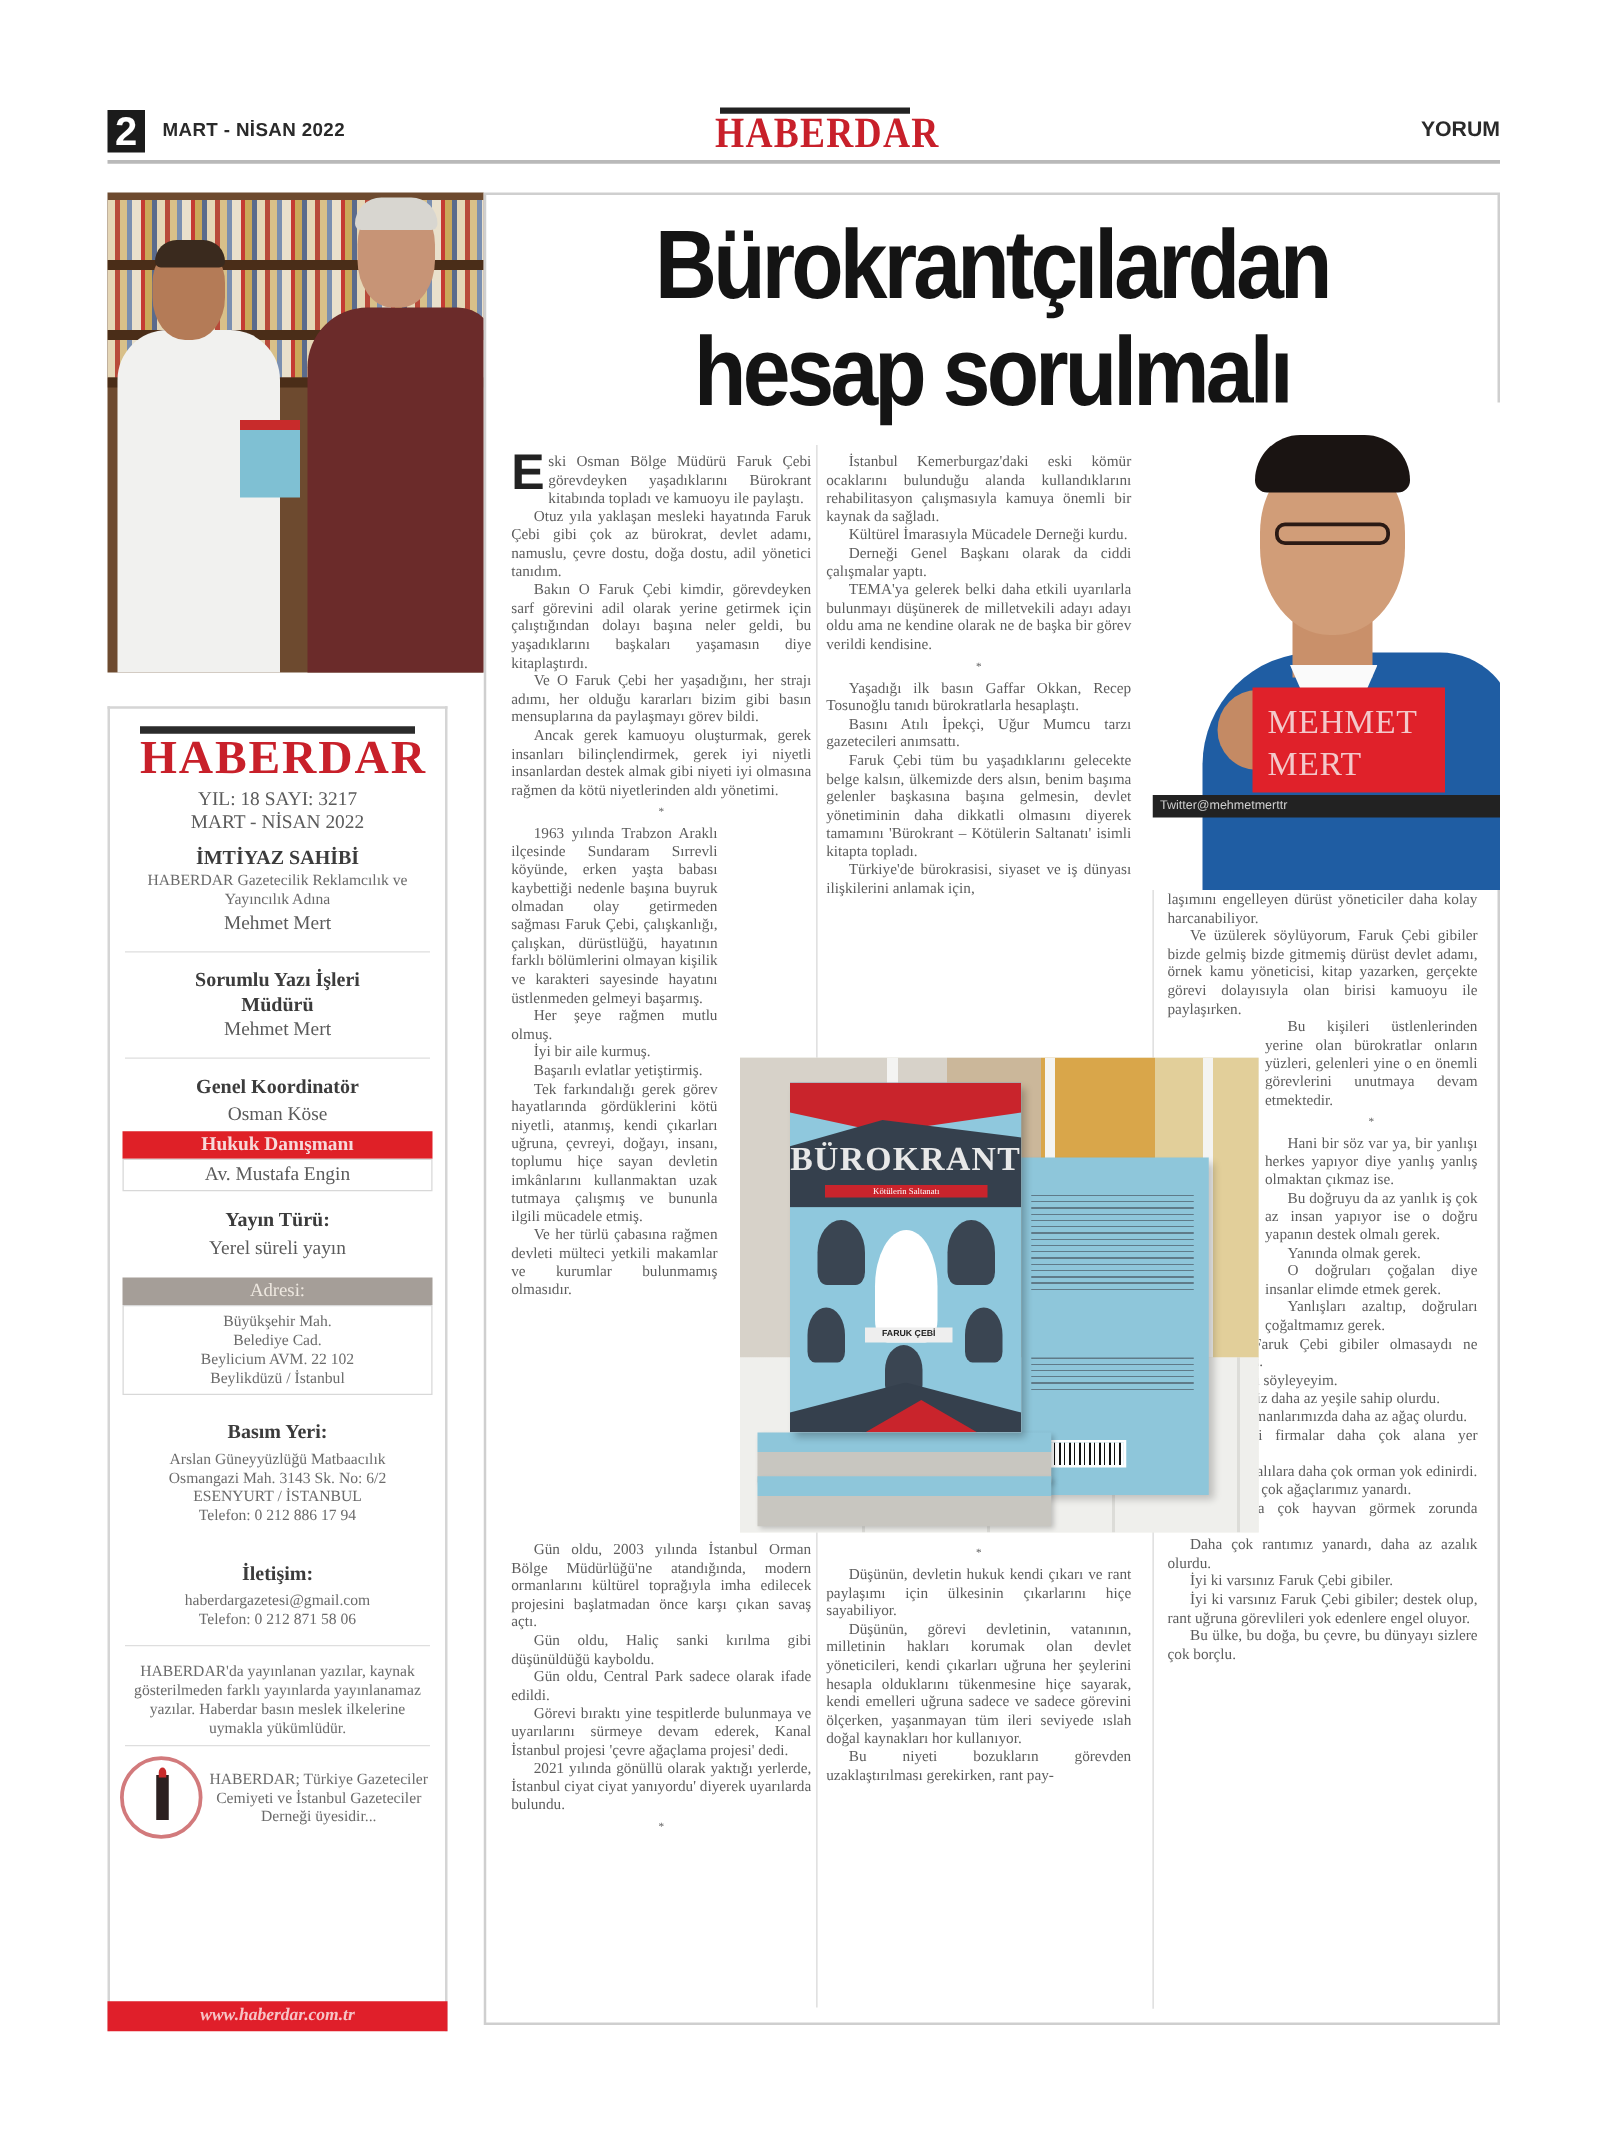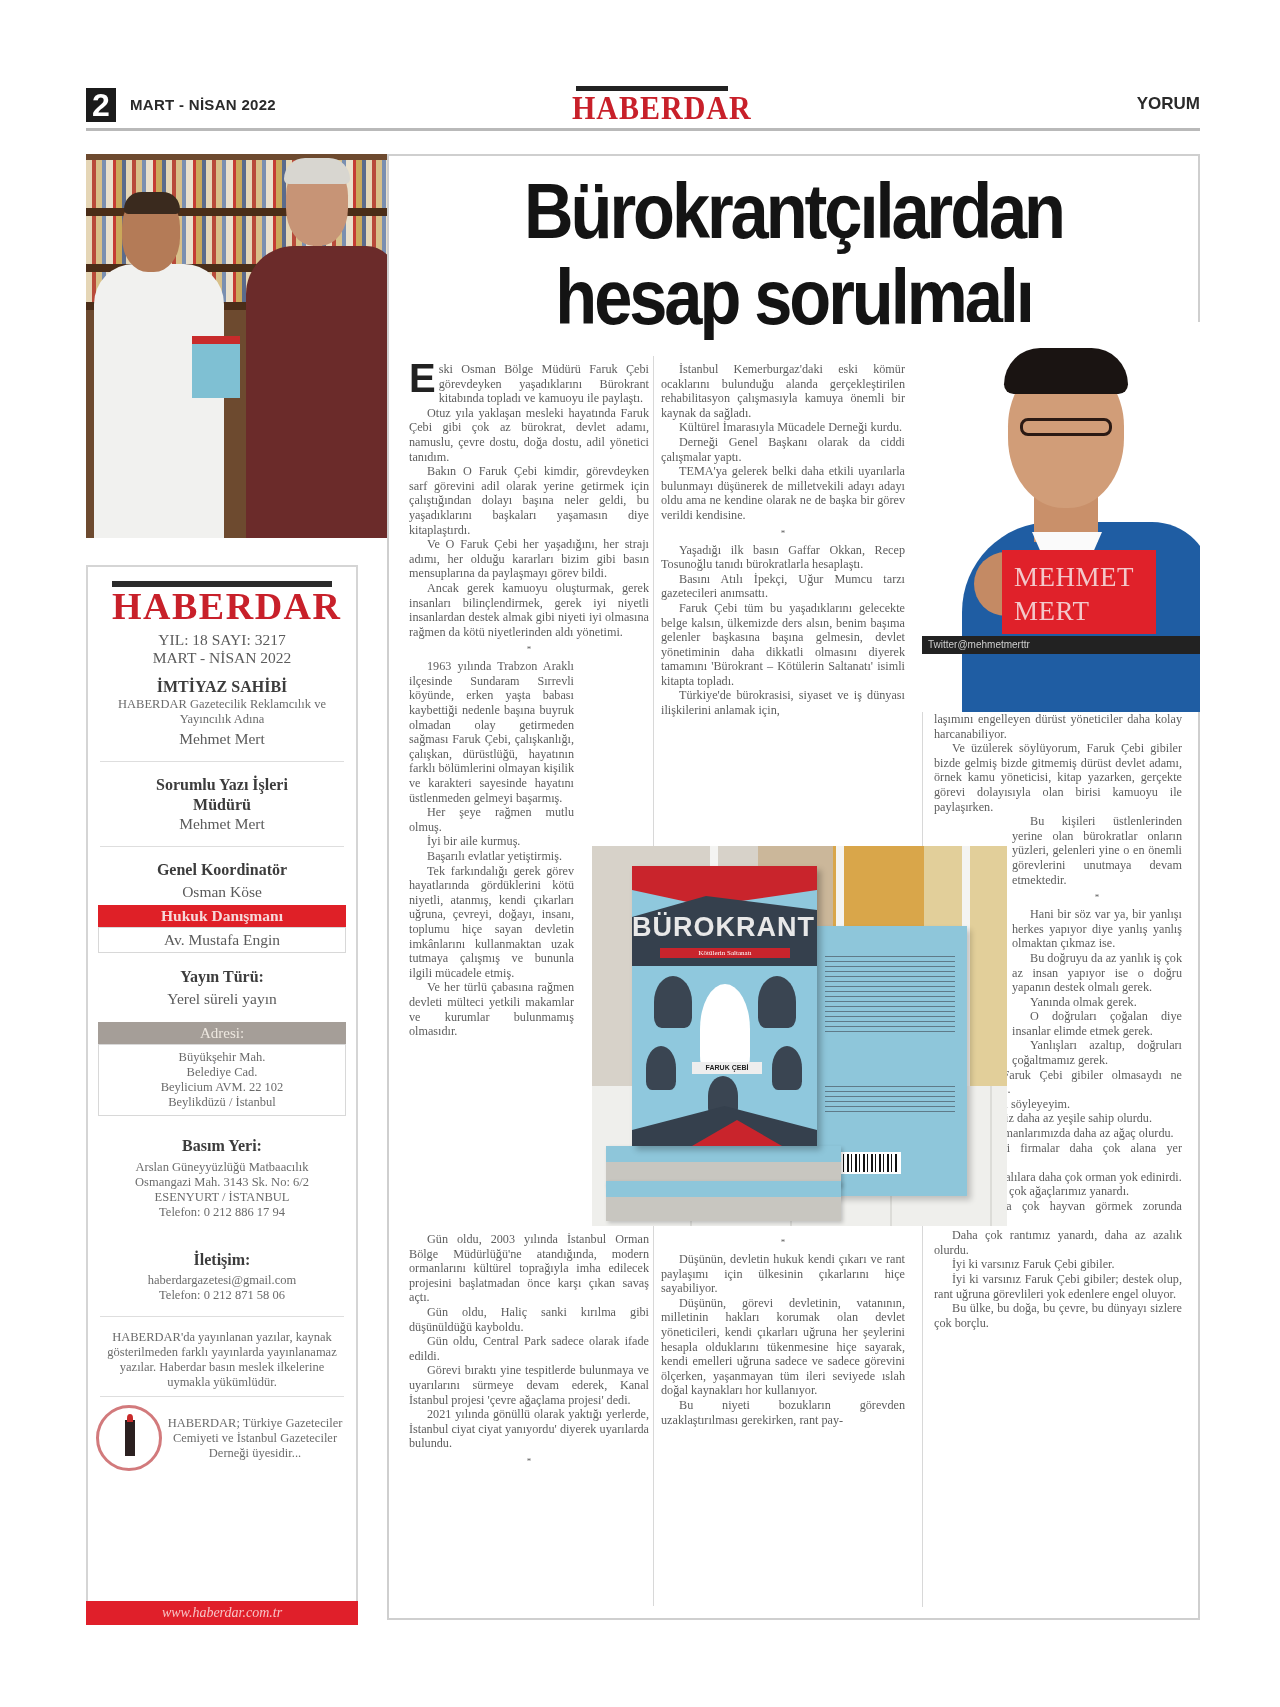--- a/index.html
+++ b/index.html
@@ -33,21 +33,21 @@
   .mh-logo { margin: 14px auto 0 auto; width: 220px; }
   .mh-logo .bar { height: 6px; background: #2b2b2b; }
   .mh-logo .word { font-family: "Liberation Serif", serif; font-weight: 700; font-size: 38px; line-height: 38px; color: #c8202a; letter-spacing: 1.5px; }
   .mh-line { font-size: 15.5px; color: #5b5b5b; line-height: 18px; }
   .mh-h { font-weight: 700; font-size: 16px; color: #3c3c3c; line-height: 20px; }
   .mh-t { font-size: 12.5px; color: #6b6b6b; line-height: 15px; }
   .mh-sep { height: 1px; background: #dedede; margin: 13px 12px; }
   .mh-redbar { margin: 4px 10px 0 10px; background: #df2027; color: #f7d9da; font-size: 15.5px; line-height: 22px; font-weight: 700; }
   .mh-box { margin: 0 10px; border: 1px solid #d8d8d8; }
   .mh-greybar { margin: 0 10px; background: #a59e98; color: #eee8e0; font-size: 15px; line-height: 22px; }
-  .mh-redfoot { position: absolute; left: -2px; bottom: 0; width: 272px; height: 24px; background: #e01f2a; color: #f6c4c6; font-style: italic; font-weight: 400; font-size: 14px; line-height: 24px; }
+  .mh-redfoot { position: absolute; left: -2px; bottom: 0; width: 272px; height: 24px; background: #e01f2a; color: #f6c4c6; font-style: italic; font-weight: 700; font-size: 14px; line-height: 24px; }
   .mh-assoc { display: flex; align-items: center; margin: 8px 8px 0 8px; }
   .mh-seal { width: 66px; height: 66px; border-radius: 50%; border: 3px solid #d27a7c; position: relative; flex: 0 0 66px; background: #fff; }
   .mh-seal .torch { position: absolute; left: 26px; top: 12px; width: 10px; height: 36px; background: #2b2020; }
   .mh-seal .flame { position: absolute; left: 28px; top: 6px; width: 6px; height: 8px; background: #c82b2b; border-radius: 50% 50% 0 0; }
   .mh-assoc .txt { flex: 1; font-size: 12.5px; color: #6b6b6b; line-height: 15px; text-align: center; }
 
   
   .article { position: absolute; left: 387px; top: 154px; width: 813px; height: 1466px; border: 2px solid #cfcfcf; background: #fff; }
   .headline { position: absolute; left: 0; top: 12px; width: 100%; text-align: center; font-family: "Liberation Sans", sans-serif; font-weight: 700; color: #141414; font-size: 78px; line-height: 86px; letter-spacing: -3.5px; transform: scaleX(0.88); transform-origin: center; }
 
@@ -78,21 +78,21 @@
   .twitter { position: absolute; left: 0; top: 314px; width: 278px; height: 18px; background: #222; color: #cfcfcf; font-family: "Liberation Sans", sans-serif; font-size: 10px; line-height: 18px; padding-left: 6px; }
 
   
   .bookimg { position: absolute; left: 203px; top: 690px; width: 415px; height: 380px; overflow: hidden; background: #f0efea; }
   .bookimg .window { position: absolute; left: 0; top: 0; width: 100%; height: 240px; background: linear-gradient(90deg, #d7d2c9 0 40%, #cbb79a 40% 58%, #d9a64a 58% 80%, #e2cf9a 80% 100%); }
   .bookimg .frame { position: absolute; left: 0; top: 0; width: 100%; height: 240px; background: repeating-linear-gradient(90deg, transparent 0 118px, #f4f4f2 118px 126px); }
   .bookimg .floor { position: absolute; left: 0; top: 240px; width: 100%; height: 140px; background: repeating-linear-gradient(90deg, #efefec 0 98px, #dcdcd8 98px 100px); }
   .bk-front { position: absolute; left: 40px; top: 20px; width: 185px; height: 280px; background: #8fc8dd; overflow: hidden; box-shadow: 4px 4px 6px rgba(0,0,0,0.25); }
   .bk-front .redtop { position: absolute; left: 0; top: 0; width: 100%; height: 40px; background: #c9242c; clip-path: polygon(0 0, 100% 0, 100% 60%, 40% 100%, 0 60%); }
   .bk-front .darkband { position: absolute; left: 0; top: 30px; width: 100%; height: 70px; background: #35404d; clip-path: polygon(0 30%, 40% 0, 100% 20%, 100% 100%, 0 100%); }
-  .bk-front .title { position: absolute; left: 0; top: 46px; width: 100%; text-align: left; font-family: Liberation Sans, sans-serif; font-weight: 700; font-size: 27px; color: #e8e8e8; letter-spacing: 1px; }
+  .bk-front .title { position: absolute; left: 0; top: 46px; width: 100%; text-align: center; font-family: Liberation Serif, serif; font-weight: 700; font-size: 27px; color: #e8e8e8; letter-spacing: 1px; }
   .bk-front .subtitle { position: absolute; left: 28px; top: 82px; width: 130px; height: 10px; background: #c9242c; font-size: 7px; color: #fff; text-align: center; line-height: 10px; }
   .bk-front .head { position: absolute; width: 38px; height: 52px; background: #3a4552; border-radius: 50% 50% 20% 20%; }
   .bk-front .head.w { background: #ffffff; width: 50px; height: 90px; }
   .bk-front .author-tag { position: absolute; left: 60px; top: 196px; width: 70px; height: 12px; background: #eee; color: #222; font-size: 7px; font-weight: 700; text-align: center; line-height: 12px; font-family: "Liberation Sans", sans-serif; }
   .bk-front .redbot { position: absolute; left: 0; bottom: 0; width: 100%; height: 40px; background: #35404d; clip-path: polygon(0 100%, 0 60%, 50% 0, 100% 60%, 100% 100%); }
   .bk-front .redbot2 { position: absolute; left: 60px; bottom: 0; width: 90px; height: 26px; background: #c9242c; clip-path: polygon(0 100%, 50% 0, 100% 100%); }
   .bk-back { position: absolute; left: 225px; top: 80px; width: 150px; height: 270px; background: #8ec6da; box-shadow: 4px 4px 6px rgba(0,0,0,0.2); }
   .bk-back .lines { position: absolute; left: 8px; top: 30px; width: 130px; height: 80px; background: repeating-linear-gradient(180deg, #4b5a66 0 1px, transparent 1px 5px); opacity: 0.7; }
   .bk-back .lines2 { position: absolute; left: 8px; top: 160px; width: 130px; height: 30px; background: repeating-linear-gradient(180deg, #4b5a66 0 1px, transparent 1px 5px); opacity: 0.7; }
   .bk-back .barcode { position: absolute; left: 20px; top: 226px; width: 64px; height: 22px; background: repeating-linear-gradient(90deg, #111 0 2px, #fff 2px 4px, #111 4px 5px, #fff 5px 8px); border: 2px solid #fff; }
@@ -205,21 +205,21 @@
       <p>1963 yılında Trabzon Araklı ilçesinde Sundaram Sırrevli köyünde, erken yaşta babası kaybettiği nedenle başına buyruk olmadan olay getirmeden sağması Faruk Çebi, çalışkanlığı, çalışkan, dürüstlüğü, hayatının farklı bölümlerini olmayan kişilik ve karakteri sayesinde hayatını üstlenmeden gelmeyi başarmış.</p>
       <p>Her şeye rağmen mutlu olmuş.</p>
       <p>İyi bir aile kurmuş.</p>
       <p>Başarılı evlatlar yetiştirmiş.</p>
       <p>Tek farkındalığı gerek görev hayatlarında gördüklerini kötü niyetli, atanmış, kendi çıkarları uğruna, çevreyi, doğayı, insanı, toplumu hiçe sayan devletin imkânlarını kullanmaktan uzak tutmaya çalışmış ve bununla ilgili mücadele etmiş.</p>
       <p>Ve her türlü çabasına rağmen devleti mülteci yetkili makamlar ve kurumlar bulunmamış olmasıdır.</p>
     </div>
   </div>
 
   <div class="col c2">
-    <p>İstanbul Kemerburgaz'daki eski kömür ocaklarını bulunduğu alanda gerçekleştirilen rehabilitasyon çalışmasıyla kamuya önemli bir kaynak da sağladı.</p>
+    <p>İstanbul Kemerburgaz'daki eski kömür ocaklarını bulunduğu alanda kullandıklarını rehabilitasyon çalışmasıyla kamuya önemli bir kaynak da sağladı.</p>
     <p>Kültürel İmarasıyla Mücadele Derneği kurdu.</p>
     <p>Derneği Genel Başkanı olarak da ciddi çalışmalar yaptı.</p>
     <p>TEMA'ya gelerek belki daha etkili uyarılarla bulunmayı düşünerek de milletvekili adayı adayı oldu ama ne kendine olarak ne de başka bir görev verildi kendisine.</p>
     <div class="star">*</div>
     <p>Yaşadığı ilk basın Gaffar Okkan, Recep Tosunoğlu tanıdı bürokratlarla hesaplaştı.</p>
     <p>Basını Atılı İpekçi, Uğur Mumcu tarzı gazetecileri anımsattı.</p>
     <p>Faruk Çebi tüm bu yaşadıklarını gelecekte belge kalsın, ülkemizde ders alsın, benim başıma gelenler başkasına başına gelmesin, devlet yönetiminin daha dikkatli olmasını diyerek tamamını 'Bürokrant – Kötülerin Saltanatı' isimli kitapta topladı.</p>
     <p>Türkiye'de bürokrasisi, siyaset ve iş dünyası ilişkilerini anlamak için,</p>
   </div>
 

